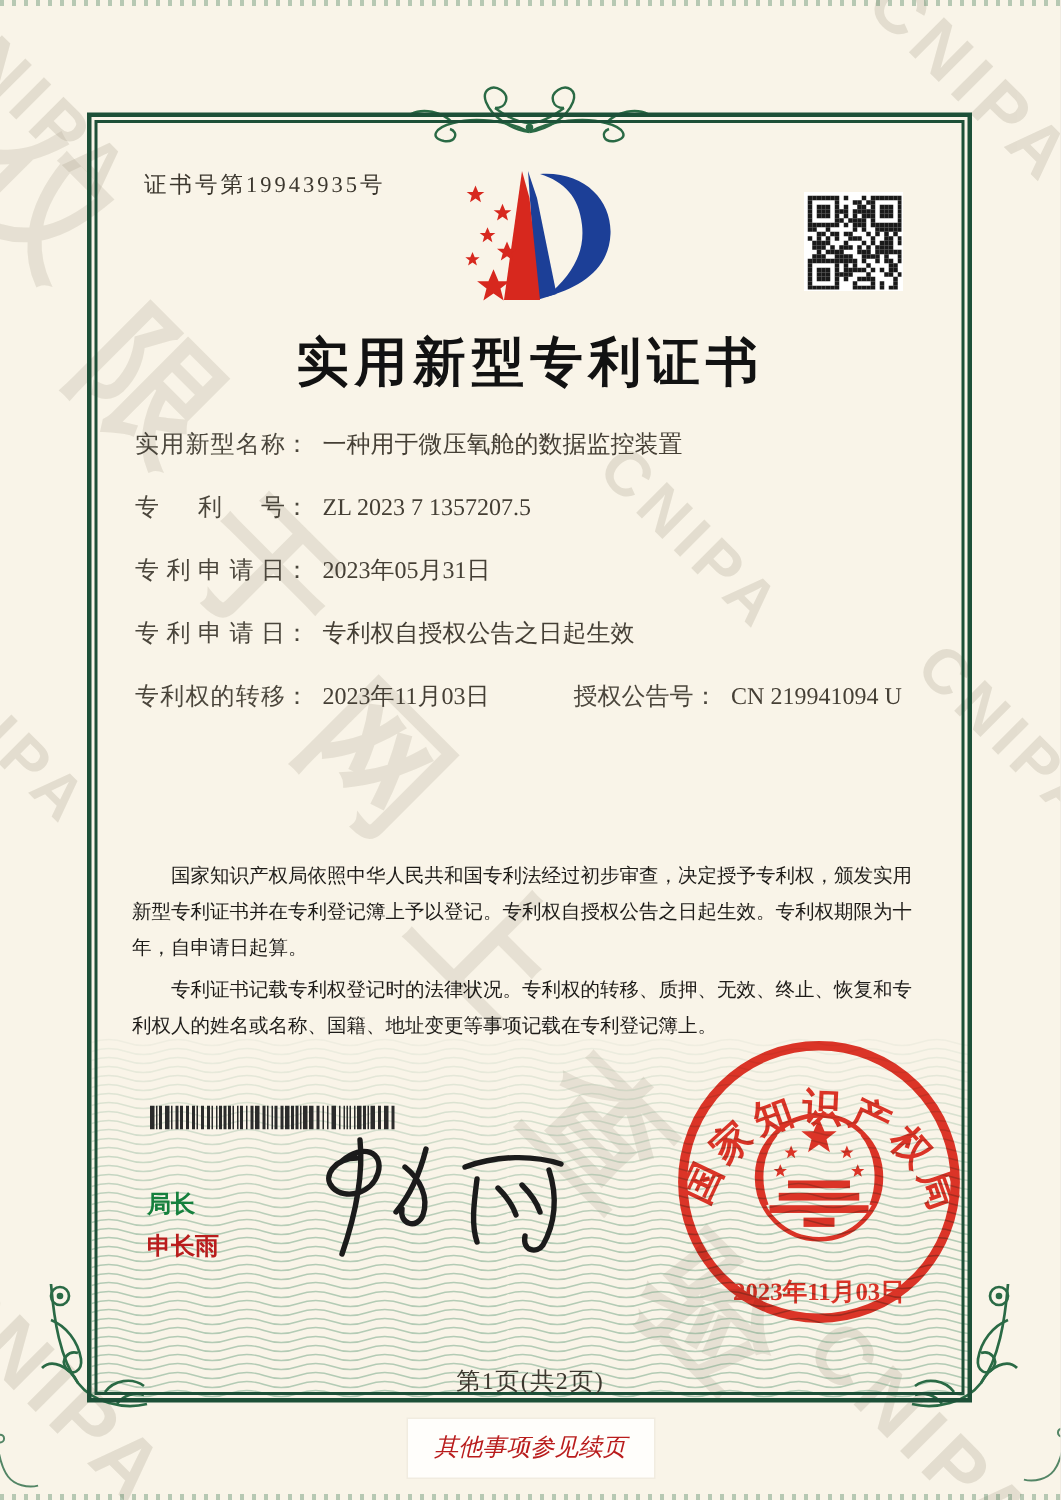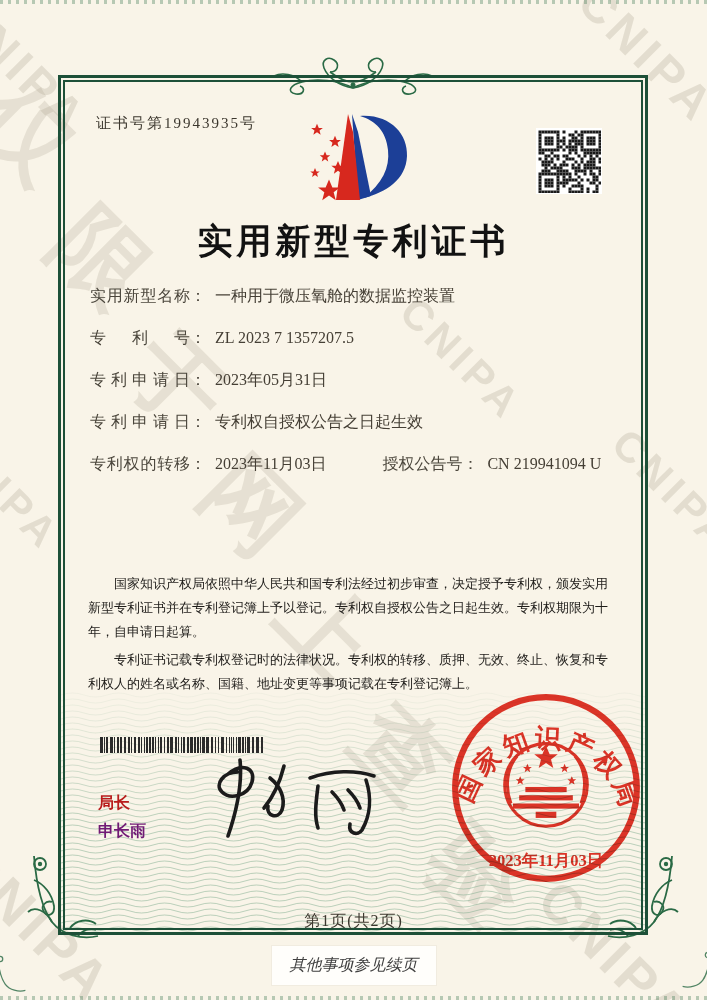--- a/index.html
+++ b/index.html
@@ -40,31 +40,31 @@
   .fvalue{color:#453f35;}
   .pair2{margin-left:56px;}
   
   .body-text{position:absolute;left:88px;top:572px;width:532px;font-size:13px;
              line-height:1.85;color:#1e1c19;}
   .body-text p{text-indent:2em;margin-bottom:4px;}
   
   .waves{position:absolute;left:61px;top:692px;pointer-events:none;}
   .barcode{position:absolute;left:100px;top:737px;}
   .sig-title{position:absolute;left:98px;top:793px;font-size:16px;font-weight:bold;
-             color:#b91c1c;font-family:"Liberation Sans","DejaVu Sans",sans-serif;}
+             color:#15803d;font-family:"Liberation Sans","DejaVu Sans",sans-serif;}
   .sig-name{position:absolute;left:98px;top:821px;font-size:16px;font-weight:bold;
-            color:#701a75;font-family:"Liberation Sans","DejaVu Sans",sans-serif;text-align:right;}
+            color:#b91c1c;font-family:"Liberation Sans","DejaVu Sans",sans-serif;text-align:right;}
   .signature{position:absolute;left:198px;top:752px;}
   .seal{position:absolute;left:450px;top:692px;mix-blend-mode:multiply;opacity:.95;}
   .seal text{font-family:"Liberation Serif","DejaVu Serif",serif;font-weight:bold;}
   .page-info{position:absolute;left:0;width:707px;top:911px;text-align:center;
              font-size:16px;color:#3c372e;letter-spacing:1px;}
   .cont-box{position:absolute;left:50%;transform:translateX(-50%);top:946px;
             background:#fffefb;padding:9px 18px;font-size:16px;font-style:italic;
-            color:#404040;white-space:nowrap;box-shadow:0 0 0 1px rgba(0,0,0,0.03);}
+            color:#b91c1c;white-space:nowrap;box-shadow:0 0 0 1px rgba(0,0,0,0.03);}
   .frame,.cert-no,.logo,.qr,.title,.fields,.body-text,.barcode,.sig-title,.sig-name,.signature,.page-info{z-index:2;}
   .seal{z-index:3;} .cont-box{z-index:2;}
 </style>
 </head>
 <body>
 
 <div class="page">
 
   <span class="wm wm-lat" style="left:-22px;top:-14px;font-size:48px;">CNIPA</span>
   <span class="wm wm-lat" style="left:606px;top:-26px;font-size:48px;">CNIPA</span>

